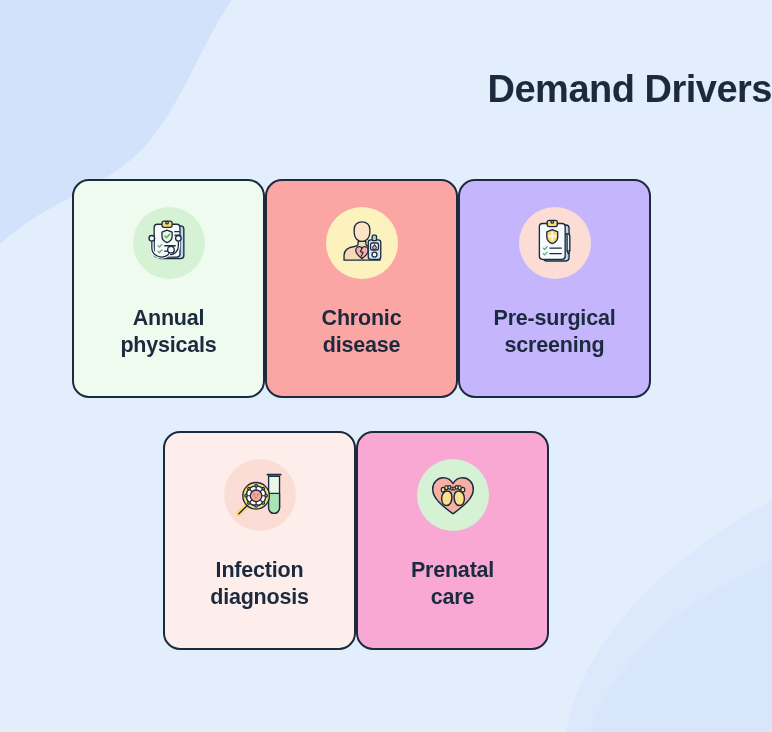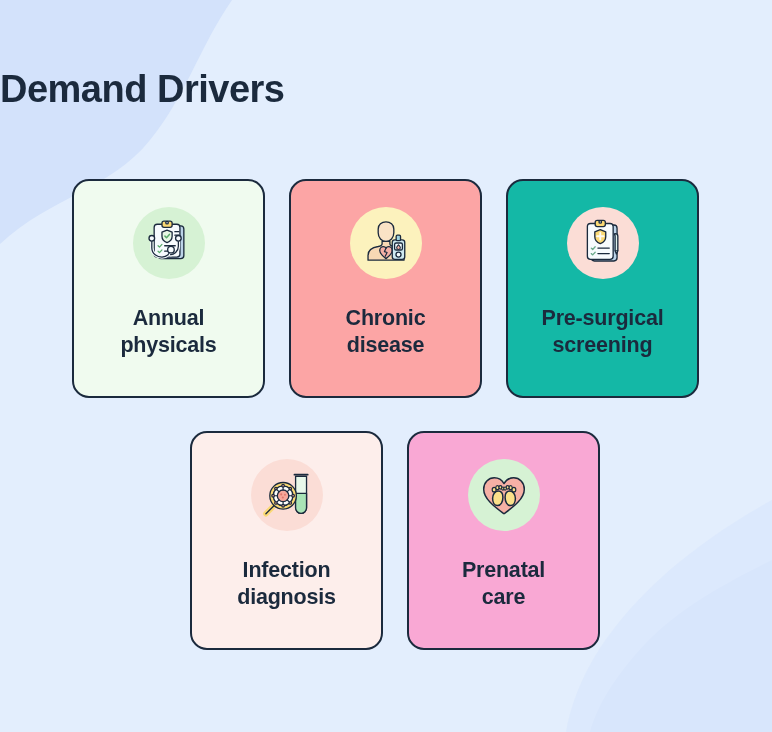--- a/index.html
+++ b/index.html
@@ -32,36 +32,35 @@
     height: 732px;
     pointer-events: none;
   }
 
   
   .title {
     position: absolute;
     top: 68px;
     left: 0;
     width: 772px;
-    text-align: left;
+    text-align: right;
     font-size: 38px;
     font-weight: bold;
     letter-spacing: -0.5px;
     color: #1b2a3d;
     line-height: 1.15;
   }
 
   
   .row {
     position: absolute;
     display: flex;
-    gap: 24px;
   }
   .row-top { top: 179px; left: 72px; }
-  .row-bottom { top: 431px; left: 190px; }
+  .row-bottom { top: 431px; left: 163px; }
 
   .card {
     position: relative;
     box-sizing: border-box;
     width: 193px;
     height: 219px;
     border: 2.5px solid #1b2a3d;
     border-radius: 17px;
     display: flex;
     flex-direction: column;
@@ -163,21 +162,21 @@
             <rect x="43" y="32" width="10" height="9" rx="2" fill="#f2fbfd"></rect>
             <path d="M48 34.2 C49.4 36 50.4 37 50.4 38.2 C50.4 39.4 49.4 40.2 48 40.2 C46.6 40.2 45.6 39.4 45.6 38.2 C45.6 37 46.6 36 48 34.2 Z" fill="#f6b0a5" stroke-width="1.3"></path>
             <circle cx="48" cy="46.8" r="3.2" fill="#f2fbfd"></circle>
           </g>
         </svg>
       </div>
       <div class="card-label">Chronic
 disease</div>
     </div>
 
-    <div class="card" style="background:#14b8a6;">
+    <div class="card" style="background:#c4b5fd;">
       <div class="icon-wrap">
         <span class="icon-halo" style="background:#fbddd6;"></span>
         <svg viewBox="0 0 64 64" xmlns="http://www.w3.org/2000/svg">
           <g stroke="#1b2a3d" stroke-width="1.7" stroke-linejoin="round" stroke-linecap="round">
             <rect x="17" y="9" width="33" height="46" rx="4" fill="#bcd3e8"></rect>
             <rect x="12" y="7" width="33" height="46" rx="4" fill="#f7fbfe"></rect>
             <rect x="22" y="3" width="13" height="8" rx="2.6" fill="#fbd975"></rect>
             <circle cx="28.5" cy="5" r="1.6" fill="#f7fbfe"></circle>
             <path d="M28.5 15 L35.5 17.7 V24 C35.5 28.4 32.3 31.5 28.5 32.9 C24.7 31.5 21.5 28.4 21.5 24 V17.7 Z" fill="#fbd975"></path>
             <path d="M28.5 19.2 V27.6 M24.4 23.4 H32.6" fill="none" stroke="#fdfbf2" stroke-width="2.4"></path>

